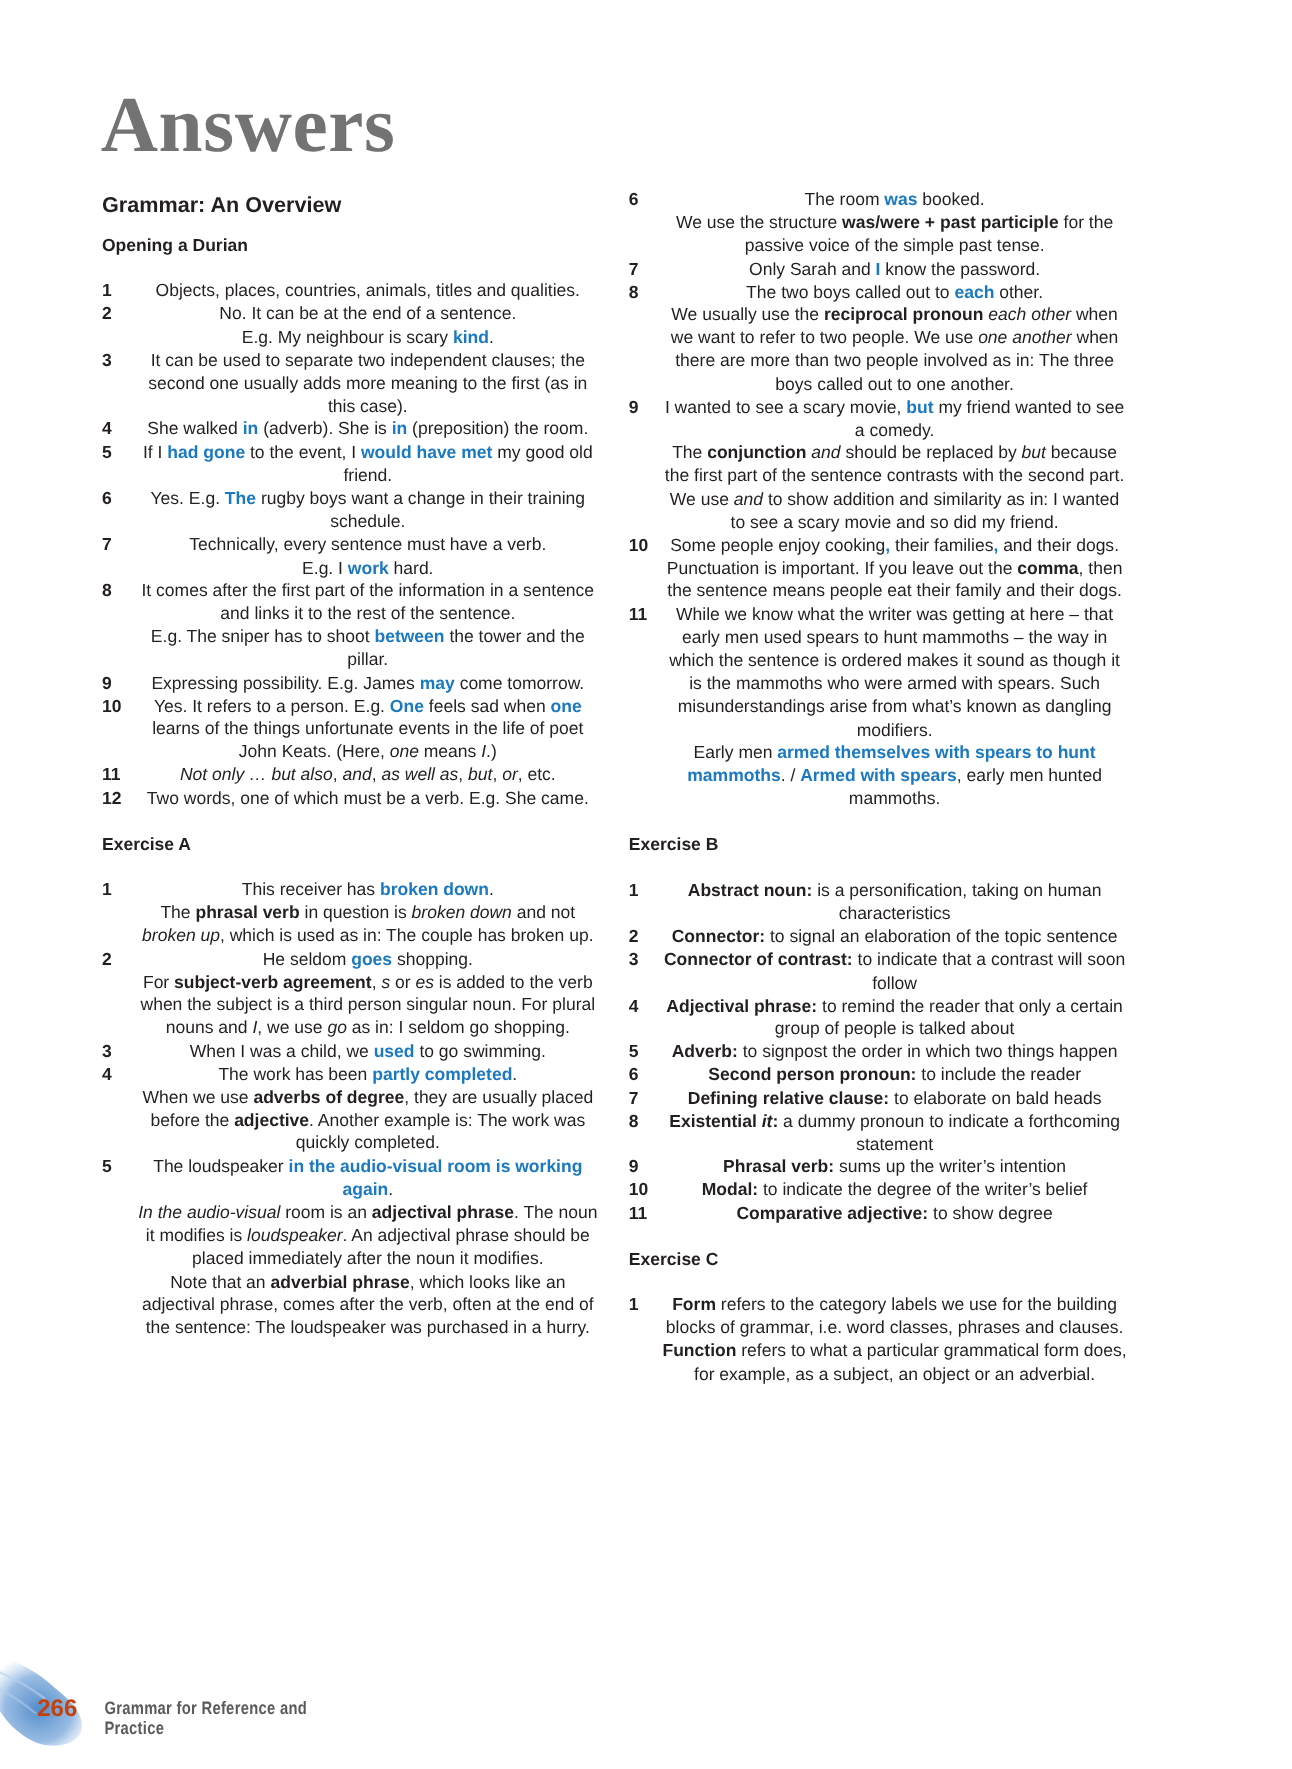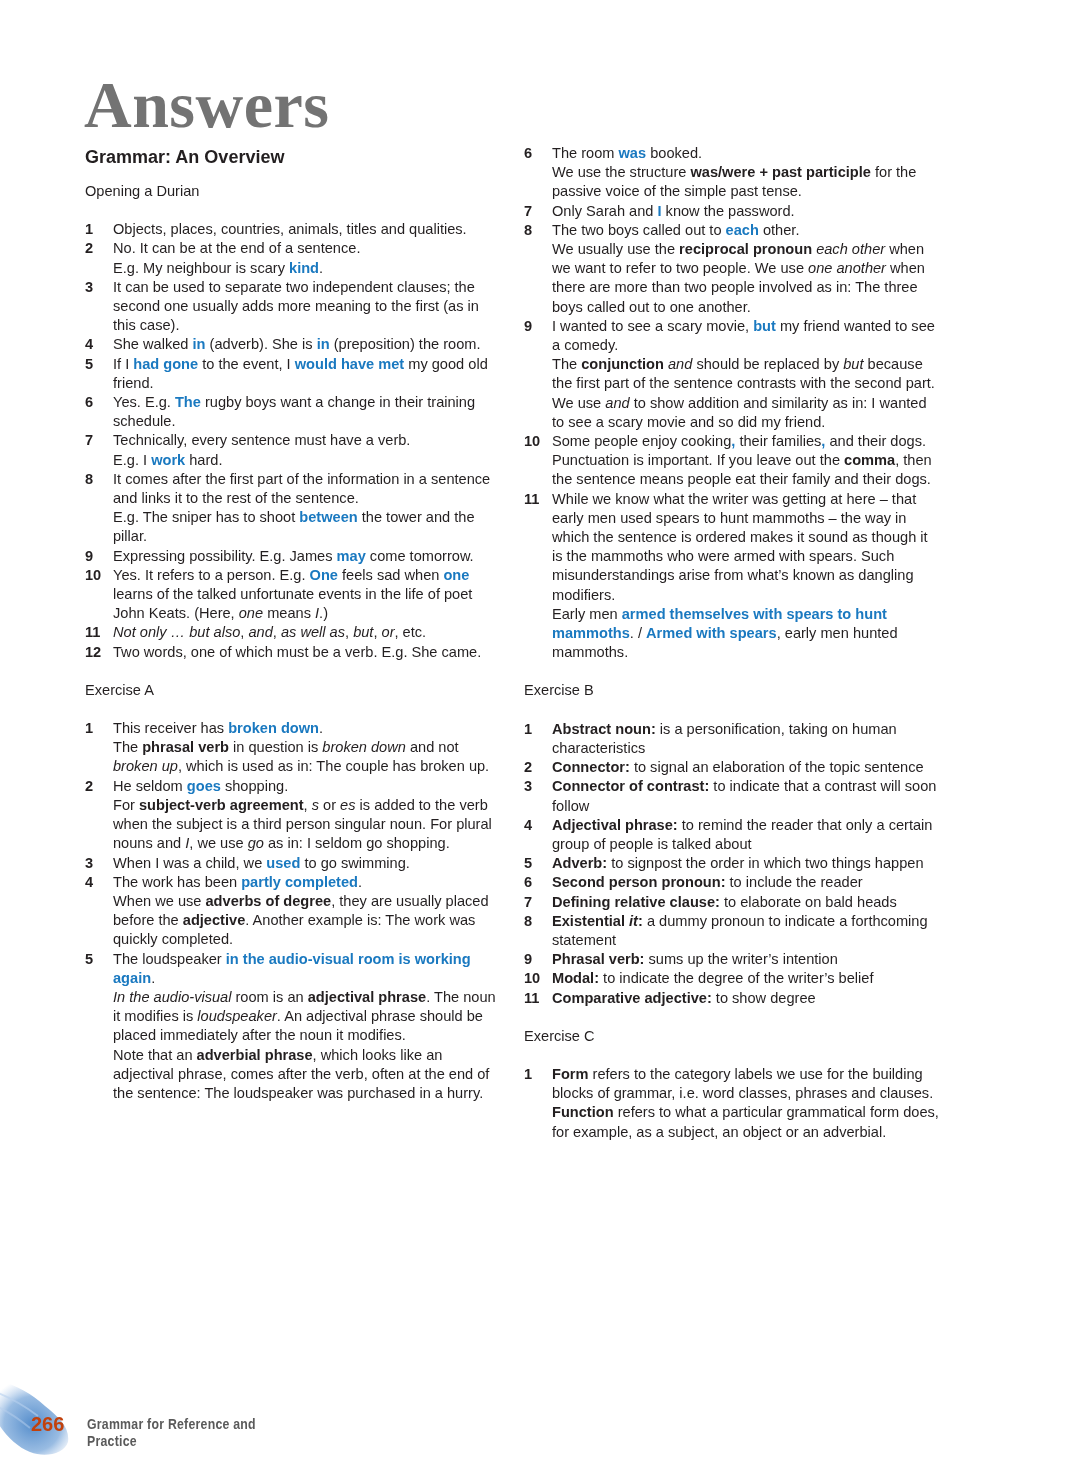--- a/index.html
+++ b/index.html
@@ -1,30 +1,30 @@
 <!DOCTYPE html>
 <html><head>
 <meta charset="utf-8">
 <style>
   html, body { margin: 0; padding: 0; background: #ffffff; }
   body { width: 1077px; height: 1474px; position: relative; overflow: hidden;
          font-family: "Liberation Sans", sans-serif; color: #231f20; }
   .title { position: absolute; left: 84px; top: 72px; margin: 0;
            font-family: "Liberation Serif", serif; font-weight: bold;
            font-size: 66px; color: #737373; letter-spacing: 0.5px; line-height: 1; }
-  .col { position: absolute; top: 144px; font-size: 14.6px; line-height: 19.2px; }
+  .col { position: absolute; top: 158px; font-size: 14.6px; line-height: 19.2px; }
   .col.left { left: 85px; width: 415px; }
   .col.right { left: 524px; width: 415px; }
   .section-title { font-weight: bold; font-size: 18px; margin: 2px 0 14px 0; line-height: 22px; }
-  .sub-title { font-weight: normal; font-size: 14.6px; margin: 0 0 19px 0; }
+  .sub-title { font-weight: bold; font-size: 14.6px; margin: 0 0 19px 0; }
   .block { margin-bottom: 19px; }
   .item { display: flex; }
   .num { width: 28px; flex: 0 0 28px; font-weight: bold; }
   .body { flex: 1; }
-  .body p { margin: 0; }
+  .body p { margin: 0; text-align: center; }
   .b { font-weight: bold; }
   .i { font-style: italic; }
   .hl { color: #1a79c0; font-weight: bold; }
   .footer { position: absolute; left: 0; top: 1370px; width: 340px; height: 100px; }
   .brush { position: absolute; left: -10px; top: 0px; width: 100px; height: 90px; }
   .page-num { position: absolute; left: 31px; top: 43px; font-weight: bold;
               font-size: 20px; color: #c2410c; font-family: "Liberation Sans", sans-serif; }
   .book-title { position: absolute; left: 87px; top: 45px; font-size: 15px;
                 font-weight: bold; color: #5a5a5a; letter-spacing: 0.3px;
                 font-family: "Liberation Sans Narrow", "Liberation Sans", sans-serif;
@@ -92,21 +92,21 @@
       </div>
       <div class="item">
         <span class="num">9</span>
         <div class="body">
           <p><span>Expressing possibility. E.g. James </span><span class="hl">may</span><span> come tomorrow.</span></p>
         </div>
       </div>
       <div class="item">
         <span class="num">10</span>
         <div class="body">
-          <p><span>Yes. It refers to a person. E.g. </span><span class="hl">One</span><span> feels sad when </span><span class="hl">one</span><span> learns of the talked unfortunate events in the life of poet John Keats. (Here, </span><span class="i">one</span><span> means </span><span class="i">I</span><span>.)</span></p>
+          <p><span>Yes. It refers to a person. E.g. </span><span class="hl">One</span><span> feels sad when </span><span class="hl">one</span><span> learns of the things unfortunate events in the life of poet John Keats. (Here, </span><span class="i">one</span><span> means </span><span class="i">I</span><span>.)</span></p>
         </div>
       </div>
       <div class="item">
         <span class="num">11</span>
         <div class="body">
           <p><span class="i">Not only … but also</span><span>, </span><span class="i">and</span><span>, </span><span class="i">as well as</span><span>, </span><span class="i">but</span><span>, </span><span class="i">or</span><span>, etc.</span></p>
         </div>
       </div>
       <div class="item">
         <span class="num">12</span>

